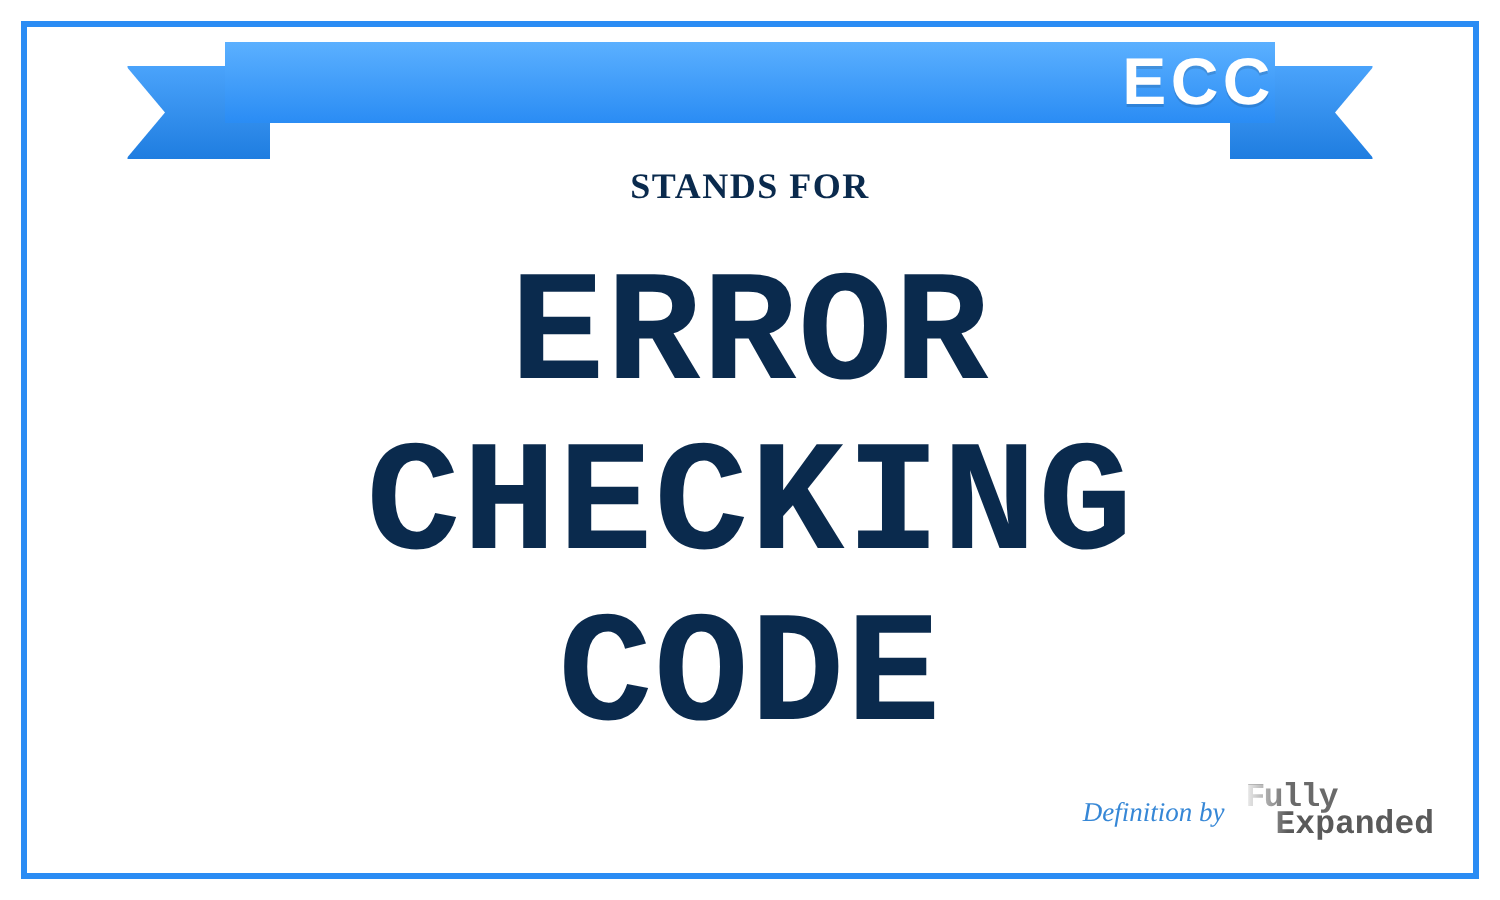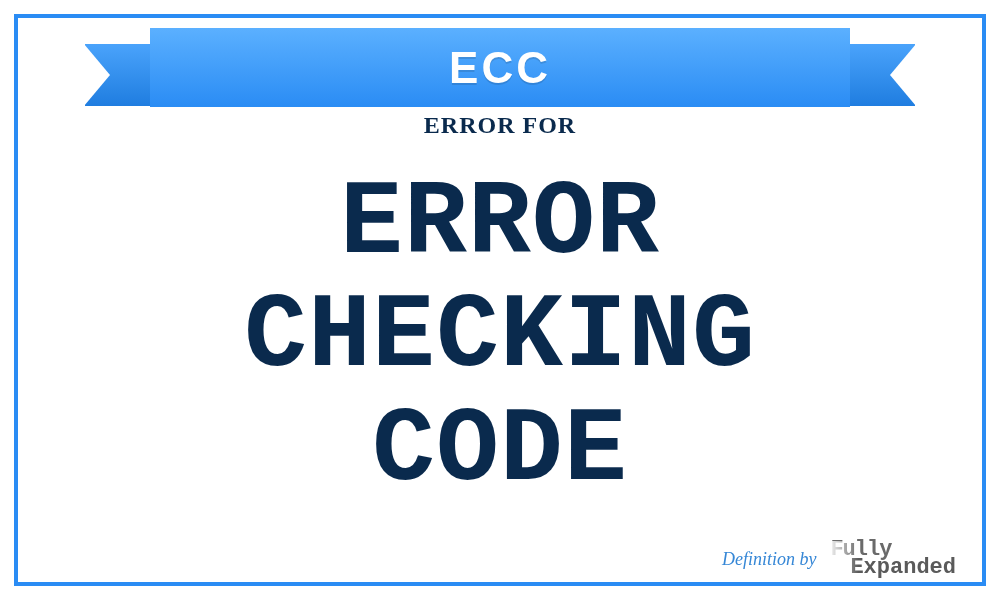--- a/index.html
+++ b/index.html
@@ -24,25 +24,25 @@
       left: 50%;
       transform: translateX(-50%);
       width: 830px;
       height: 62px;
     }
     .ribbon-main {
       position: absolute;
       top: 0;
       left: 65px;
       right: 65px;
-      height: 79px;
+      height: 54px;
       background: linear-gradient(to bottom, #5bb0ff 0%, #2a8cf4 100%);
       display: flex;
       align-items: center;
-      justify-content: center;
+      justify-content: flex-end;
     }
     .ribbon-tail-left, .ribbon-tail-right {
       position: absolute;
       top: 16px;
       width: 95px;
       height: 62px;
       background: linear-gradient(to bottom, #4aa3fb 0%, #1f7de0 100%);
     }
     .ribbon-tail-left { left: 0; }
     .ribbon-tail-right { right: 0; }
@@ -116,21 +116,21 @@
       font-family: Liberation Mono, monospace;
       font-weight: 900;
       font-size: 105px;
       line-height: 1.08;
       color: #0a2a4d;
       letter-spacing: 1px;
     }
     .credit-wrap {
       position: absolute;
       right: 26px;
-      bottom: 4px;
+      bottom: 22px;
       display: flex;
       align-items: center;
       gap: 10px;
       margin-left: 32px;
     }
     .credit-label {
       font-family: Georgia, "Times New Roman", serif;
       font-style: italic;
       font-size: 18px;
       color: #3687d6;
@@ -166,21 +166,21 @@
       <div class="ribbon-notch-left"></div>
     </div>
     <div class="ribbon-tail-right">
       <div class="ribbon-notch-right"></div>
     </div>
     <div class="ribbon-main">
       <div class="acronym">ECC</div>
     </div>
   </div>
 
-  <div class="stands-for">ERROR FOR</div>
+  <div class="stands-for">STANDS FOR</div>
 
   <div class="definition">ERROR CHECKING CODE</div>
 
   <div class="credit-wrap">
     <span class="credit-label">Definition by</span>
     <span class="credit-logo">
       <span class="credit-top">Fully</span>
       <span class="credit-bottom">Expanded</span>
     </span>
   </div>

